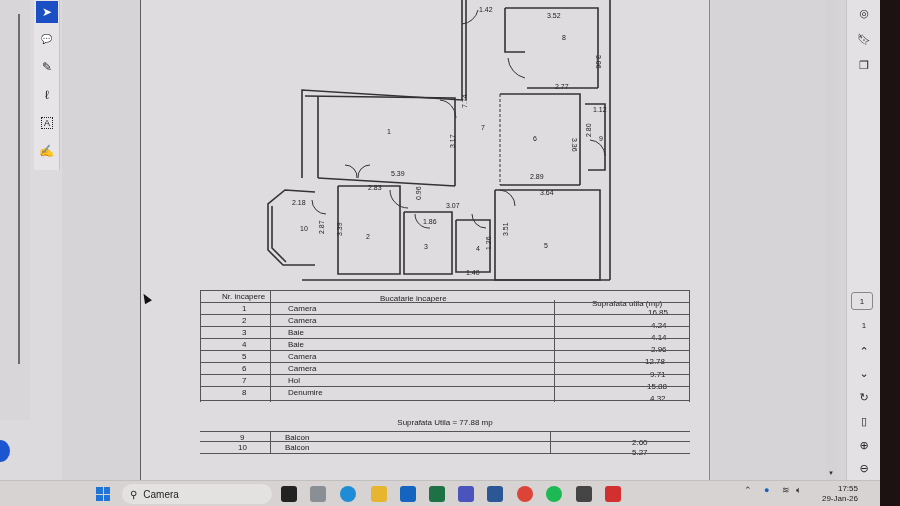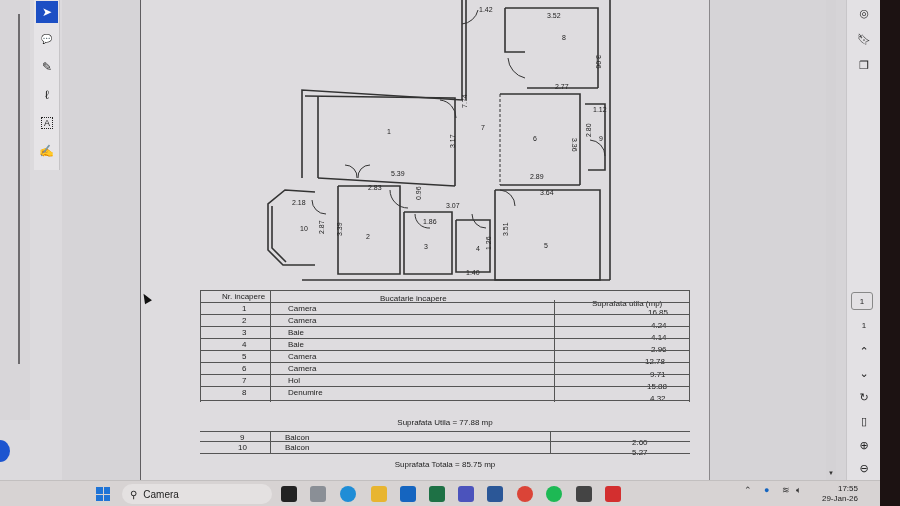--- a/index.html
+++ b/index.html
@@ -223,21 +223,20 @@
     </div>
     <div class="trow" style="top:151px">
       <span class="cell" style="left:38px">10</span>
       <span class="cell" style="left:85px">Balcon</span>
       <span class="cell" style="left:432px;top:6px">5.27</span>
     </div>
     <div class="trow" style="top:163px"></div>
     <div class="vline" style="left:70px;top:141px;height:22px"></div>
     <div class="vline" style="left:350px;top:141px;height:22px"></div>
 
-    <div class="summary" style="top:170px">Suprafata Totala = 85.75 mp</div>
   </div>
 
   <div class="cursor"></div>
 
   <div class="right-side">
     <div class="rs-icon" style="top:4px">◎</div>
     <div class="rs-icon" style="top:30px">🔖︎</div>
     <div class="rs-icon" style="top:56px">❐</div>
     <div class="page-box">1</div>
     <div class="rs-icon" style="top:316px;font-size:8px">1</div>

